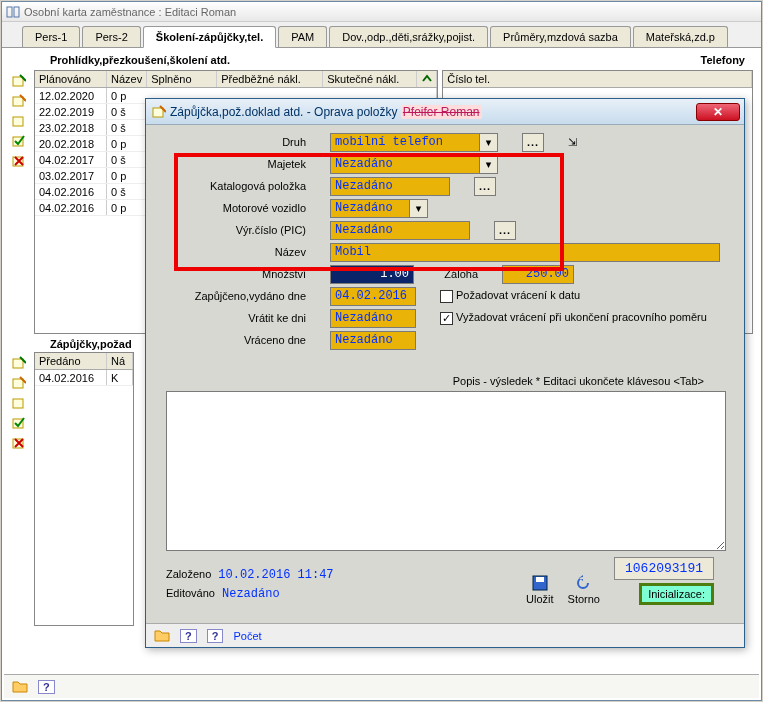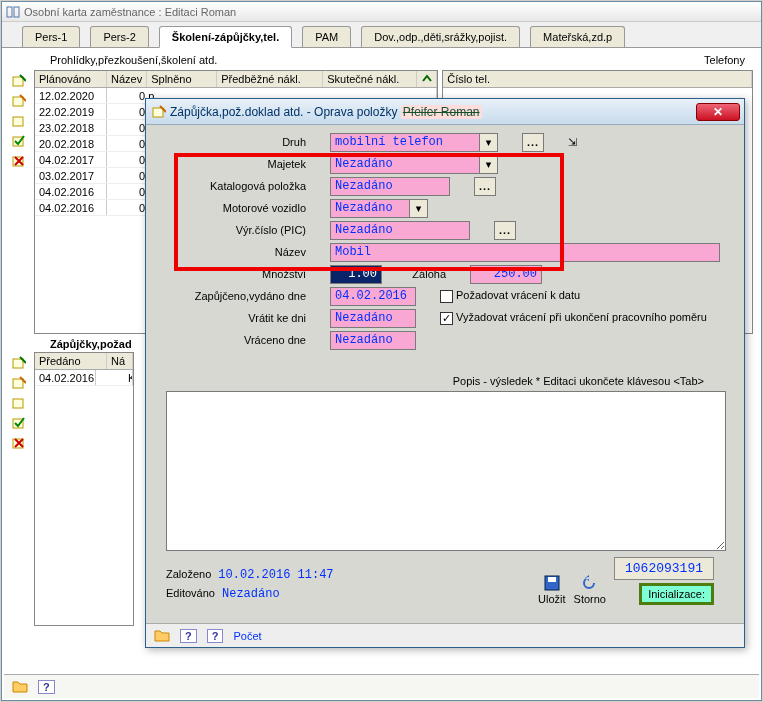--- a/index.html
+++ b/index.html
@@ -29,21 +29,21 @@
   align-items: center;
   padding: 0 4px;
   color: #666;
 }
 .main-titlebar svg { margin-right: 4px; }
 .tabs-row {
   display: flex;
   border-bottom: 1px solid #999;
   background: #f0f0f0;
   padding: 4px 20px 0 20px;
-  gap: 10px;
+  gap: 2px;
 }
 .tab {
   padding: 4px 12px;
   border: 1px solid #999;
   border-bottom: none;
   background: #ece9d8;
   border-radius: 3px 3px 0 0;
   cursor: pointer;
   font-size: 11px;
   white-space: nowrap;
@@ -51,21 +51,21 @@
 .tab.active {
   background: #fff;
   font-weight: bold;
   border-bottom: 1px solid #fff;
   margin-bottom: -1px;
 }
 .subheader {
   display: flex;
   justify-content: space-between;
   padding: 6px 16px 4px 48px;
-  font-weight: normal;
+  font-weight: bold;
 }
 .content-area {
   display: flex;
   padding: 0 8px;
   gap: 4px;
 }
 .icon-strip {
   width: 20px;
   display: flex;
   flex-direction: column;
@@ -95,21 +95,20 @@
   padding: 2px 4px;
   border-right: 1px solid #ccc;
   overflow: hidden;
   white-space: nowrap;
 }
 .grid-row {
   display: flex;
   border-bottom: 1px solid #eee;
   font-size: 11px;
   height: 16px;
-  gap: 28px;
 }
 .col-plan { width: 72px; }
 .col-nazev { flex: 1; }
 .col-spln { width: 70px; }
 .col-predb { width: 106px; }
 .col-skut { width: 94px; }
 .col-act { width: 20px; text-align: center; }
 .grid2 .col-predano { width: 72px; }
 .grid2 .col-n2 { flex: 1; }
 .tel-grid { width: 68px; }
@@ -137,21 +136,21 @@
   height: 26px;
   background: linear-gradient(#e8f0f8,#c8dced);
   border-bottom: 1px solid #9ab;
   display: flex;
   align-items: center;
   padding: 0 4px 0 6px;
   color: #003366;
   font-size: 12px;
 }
 .dlg-titlebar .titletext { flex: 1; display: flex; align-items: center; gap: 4px; }
-.strike { text-decoration: line-through; color: #14532d; background: #fdd; padding: 0 2px; border-radius: 2px;}
+.strike { text-decoration: line-through; color: #be185d; background: #fdd; padding: 0 2px; border-radius: 2px;}
 .dlg-close {
   width: 44px;
   height: 18px;
   background: linear-gradient(#e67,#c12);
   border: 1px solid #800;
   border-radius: 3px;
   color: #fff;
   display: flex;
   align-items: center;
   justify-content: center;
@@ -170,21 +169,21 @@
   height: 22px;
 }
 .form-row label {
   width: 150px;
   text-align: right;
 }
 .txt, .num {
   font-family: "Courier New", monospace;
   font-size: 12px;
   border: 1px solid #7a7a7a;
-  background: #f9a8d4;
+  background: #eab308;
   height: 19px;
   padding: 1px 4px;
   color: #0030ff;
 }
 .num { text-align: right; }
 .sel { background: #0a246a; color: #fff; }
 .combo { display: inline-flex; }
 .combo .arrow {
   width: 18px; height: 19px;
   border: 1px solid #7a7a7a; border-left: none;
@@ -214,21 +213,21 @@
 .textarea {
   width: 560px;
   height: 160px;
   border: 1px solid #7a7a7a;
   background: #fff;
   margin: 4px 0 0 10px;
 }
 .dlg-footer {
   display: flex;
   align-items: flex-end;
-  gap: 8px;
+  gap: 14px;
   padding: 4px 10px;
 }
 .btncol {
   display: flex; flex-direction: column; align-items: center;
   gap: 1px;
   cursor: pointer;
   font-size: 11px;
 }
 .numbox {
   border: 1px solid #888;
@@ -290,20 +289,21 @@
       </svg>
     <span>Osobní karta zaměstnance : Editaci Roman</span>
   </div>
 
   <div class="tabs-row">
     <div class="tab">Pers-1</div>
     <div class="tab">Pers-2</div>
     <div class="tab active">Školení-zápůjčky,tel.</div>
     <div class="tab">PAM</div>
     <div class="tab">Dov.,odp.,děti,srážky,pojist.</div>
+    <div class="tab">Průměry,mzdová sazba</div>
     <div class="tab">Mateřská,zd.p</div>
   </div>
 
   <div class="subheader">
     <span>Prohlídky,přezkoušení,školení atd.</span>
     <span>Telefony</span>
   </div>
 
   <div class="content-area">
     <div class="icon-strip">
@@ -492,21 +492,21 @@
       <label>Výr.číslo (PIC)</label>
       <input class="txt" style="width: 140px;" value="Nezadáno">
       <span class="dots">...</span>
     </div>
     <div class="form-row">
       <label>Název</label>
       <input class="txt" style="width: 390px;" value="Mobil">
     </div>
     <div class="form-row">
       <label>Množství</label>
-      <input class="num sel" style="width: 52px;" value="1.00">
+      <input class="num sel" style="width: 84px;" value="1.00">
       <span style="width:40px;text-align:right">Záloha</span>
       <input class="num" style="width: 72px;" value="250.00">
     </div>
     <div class="form-row">
       <label>Zapůjčeno,vydáno dne</label>
       <input class="txt" style="width: 86px;" value="04.02.2016">
       <span><span class="checkbox"></span><span>Požadovat vrácení k datu</span></span>
     </div>
     <div class="form-row">
       <label>Vrátit ke dni</label>

